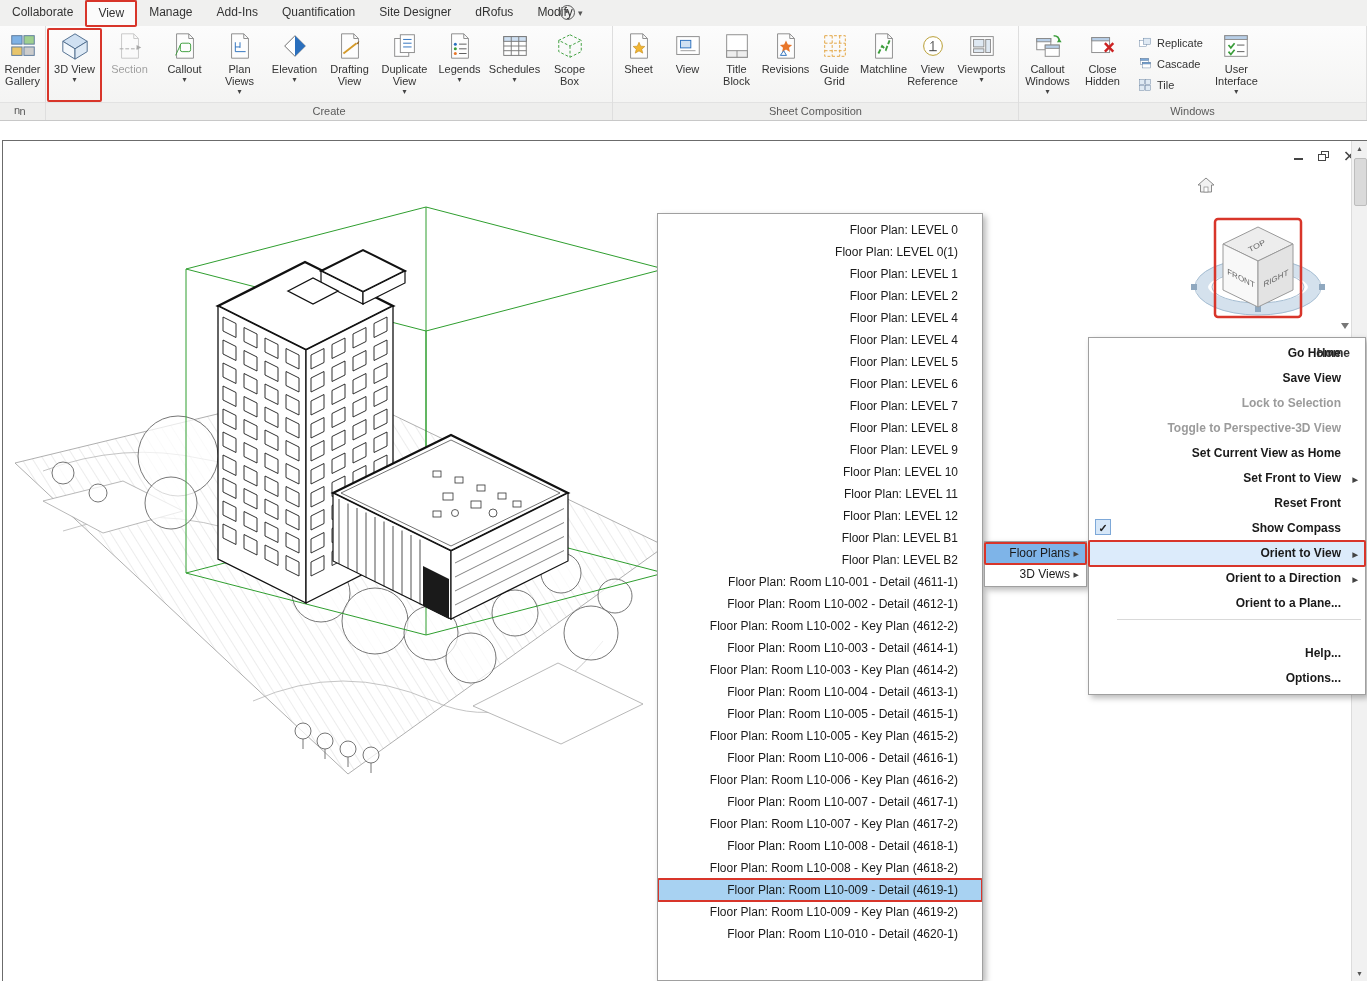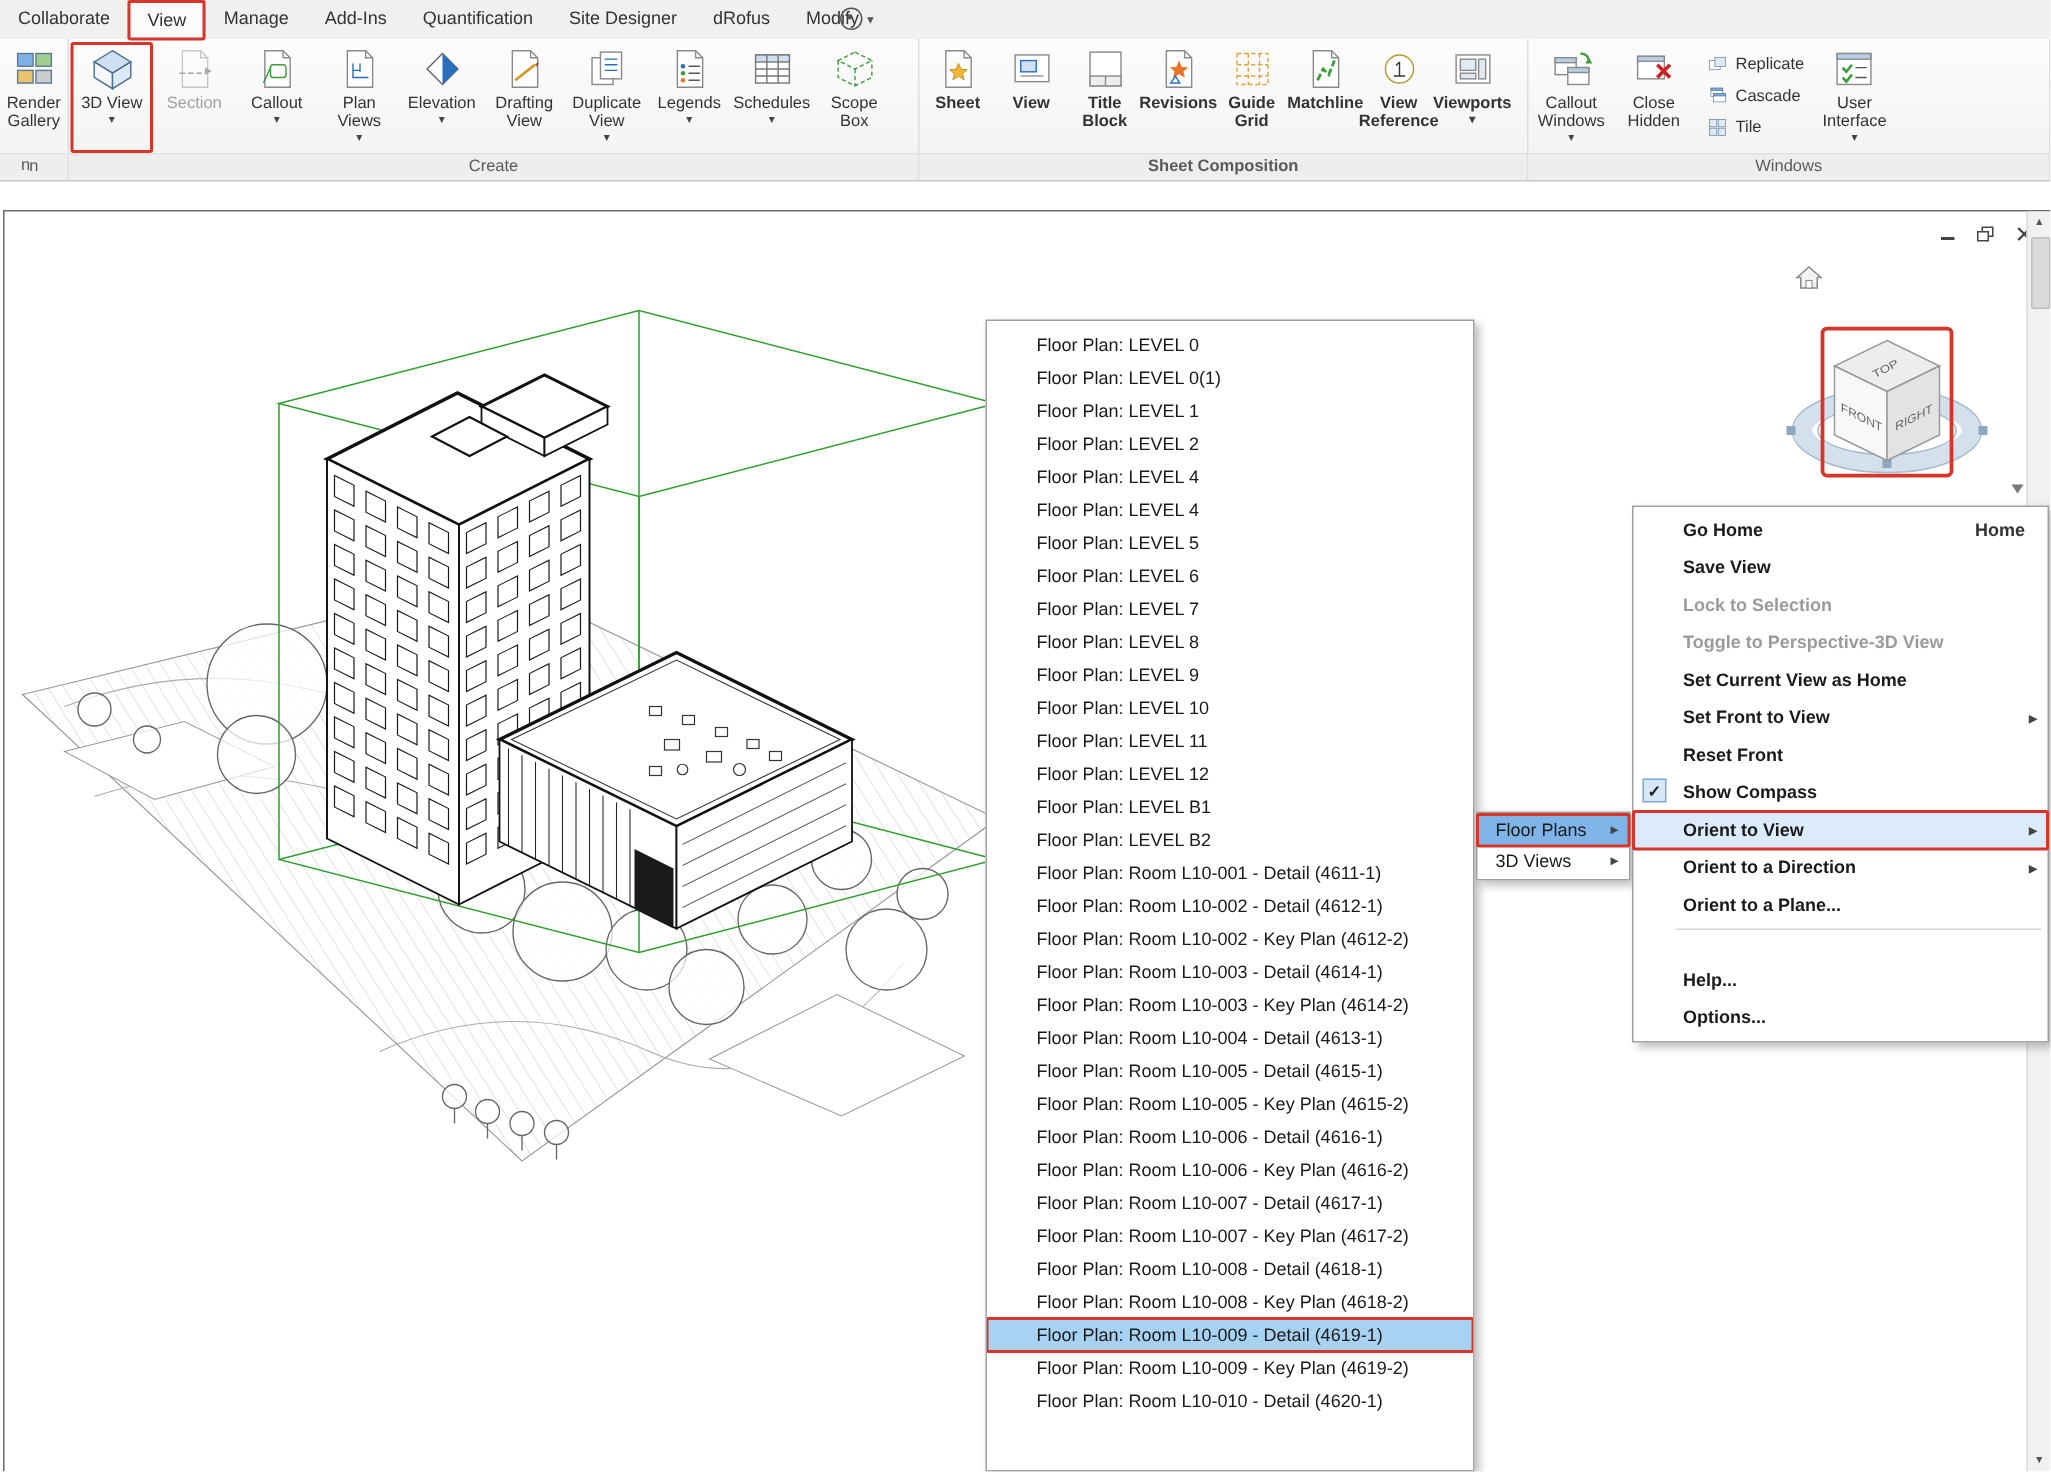--- a/index.html
+++ b/index.html
@@ -16,21 +16,21 @@
   .rb{display:none;}
   .redbox>.rb{display:block;position:absolute;inset:-1px;border:2px solid #d8352a;border-radius:2px;pointer-events:none;z-index:5;}
   .tab-extra{position:absolute;left:560px;top:5px;display:flex;align-items:center;gap:3px;color:#555;}
   .tab-extra .circ{width:13px;height:13px;border:1.4px solid #555;border-radius:50%;position:relative;}
   .tab-extra .circ::after{content:"";position:absolute;left:4px;top:4px;width:3px;height:3px;background:#555;border-radius:50%;}
   .tab-extra .car{font-size:9px;}
   
   .ribbon{position:absolute;left:0;top:26px;right:0;height:94px;background:linear-gradient(#fcfcfc,#f2f2f1);
     border-bottom:1px solid #c8c8c8;display:flex;}
   .rgroup{display:flex;flex-direction:column;border-right:1px solid #dedede;box-sizing:border-box;}
-  .g0{width:46px;} .g1{width:567px;} .g2{width:406px;font-weight:bold;} .g3{flex:1;}
+  .g0{width:46px;} .g1{width:567px;} .g2{width:406px;} .g3{flex:1;}
   .rbuttons{flex:1;display:flex;align-items:flex-start;padding:2px 1px 0;}
   .hostflex{display:flex;align-items:flex-start;}
   .rlabel{height:17px;text-align:center;font-size:11px;color:#5a5a5a;line-height:16px;background:#eeeeed;
     border-top:1px solid #e2e2e2;white-space:nowrap;overflow:hidden;}
   .bigbtn{width:55px;min-height:74px;display:flex;flex-direction:column;align-items:center;
     padding:2px 0;position:relative;border:1px solid transparent;border-radius:2px;box-sizing:border-box;}
   .g0 .bigbtn{width:44px;} .g2 .bigbtn{width:49px;}
   .bicon{width:30px;height:30px;flex:none;}
   .blabel{font-size:11px;line-height:12px;text-align:center;color:#333;margin-top:2px;max-width:54px;}
   .bigbtn.has-dropdown::after{content:"▾";font-size:8px;line-height:7px;color:#444;margin-top:1px;}
@@ -45,21 +45,21 @@
   .viewcube{position:absolute;}
   .winctl{position:absolute;left:1292px;top:150px;display:flex;gap:12px;align-items:center;}
   .winctl span{display:inline-flex;}
   .vscroll{position:absolute;top:141px;right:0;bottom:0;width:15px;background:#f1f1f1;border-left:1px solid #dcdcdc;}
   .sarr{position:absolute;left:0;width:15px;height:15px;font-size:7px;color:#555;text-align:center;line-height:15px;cursor:default;}
   .sarr.up{top:0;} .sarr.down{bottom:0;}
   .sthumb{position:absolute;left:2px;top:17px;width:11px;height:46px;background:#dadada;border:1px solid #bdbdbd;border-radius:2px;}
   
   .menu{position:absolute;background:#fff;border:1px solid #a0a0a0;box-shadow:3px 3px 6px rgba(0,0,0,.28);
     font-size:12px;color:#1a1a1a;padding:3px 0;box-sizing:border-box;z-index:20;}
-  .mi{position:relative;height:22px;line-height:22px;padding:0 24px 0 33px;white-space:nowrap;cursor:default;}
+  .mi{position:relative;height:22px;line-height:22px;padding:0 24px 0 33px;white-space:nowrap;cursor:default;text-align:right;}
   .mi .right{position:absolute;right:15px;color:#333;}
   .mi.disabled{color:#9b9b9b;}
   .mi.has-arrow::after{content:"▶";position:absolute;right:7px;top:0;font-size:7px;color:#444;}
   .mi.checked::before{content:"✓";position:absolute;left:6px;top:3px;width:16px;height:16px;line-height:16px;
     text-align:center;background:#d6e7f8;border:1px solid #7da8d8;color:#222;font-size:11px;box-sizing:border-box;}
   .mi.separator{height:7px;padding:0;}
   .mi.separator::before{content:"";position:absolute;left:28px;right:4px;top:3px;border-top:1px solid #d9d9d9;}
   .ctx{left:1088px;top:337px;width:278px;font-weight:bold;}
   .ctx .mi{height:25px;line-height:25px;}
   .ctx .mi.highlight{background:#dcebfb;}

